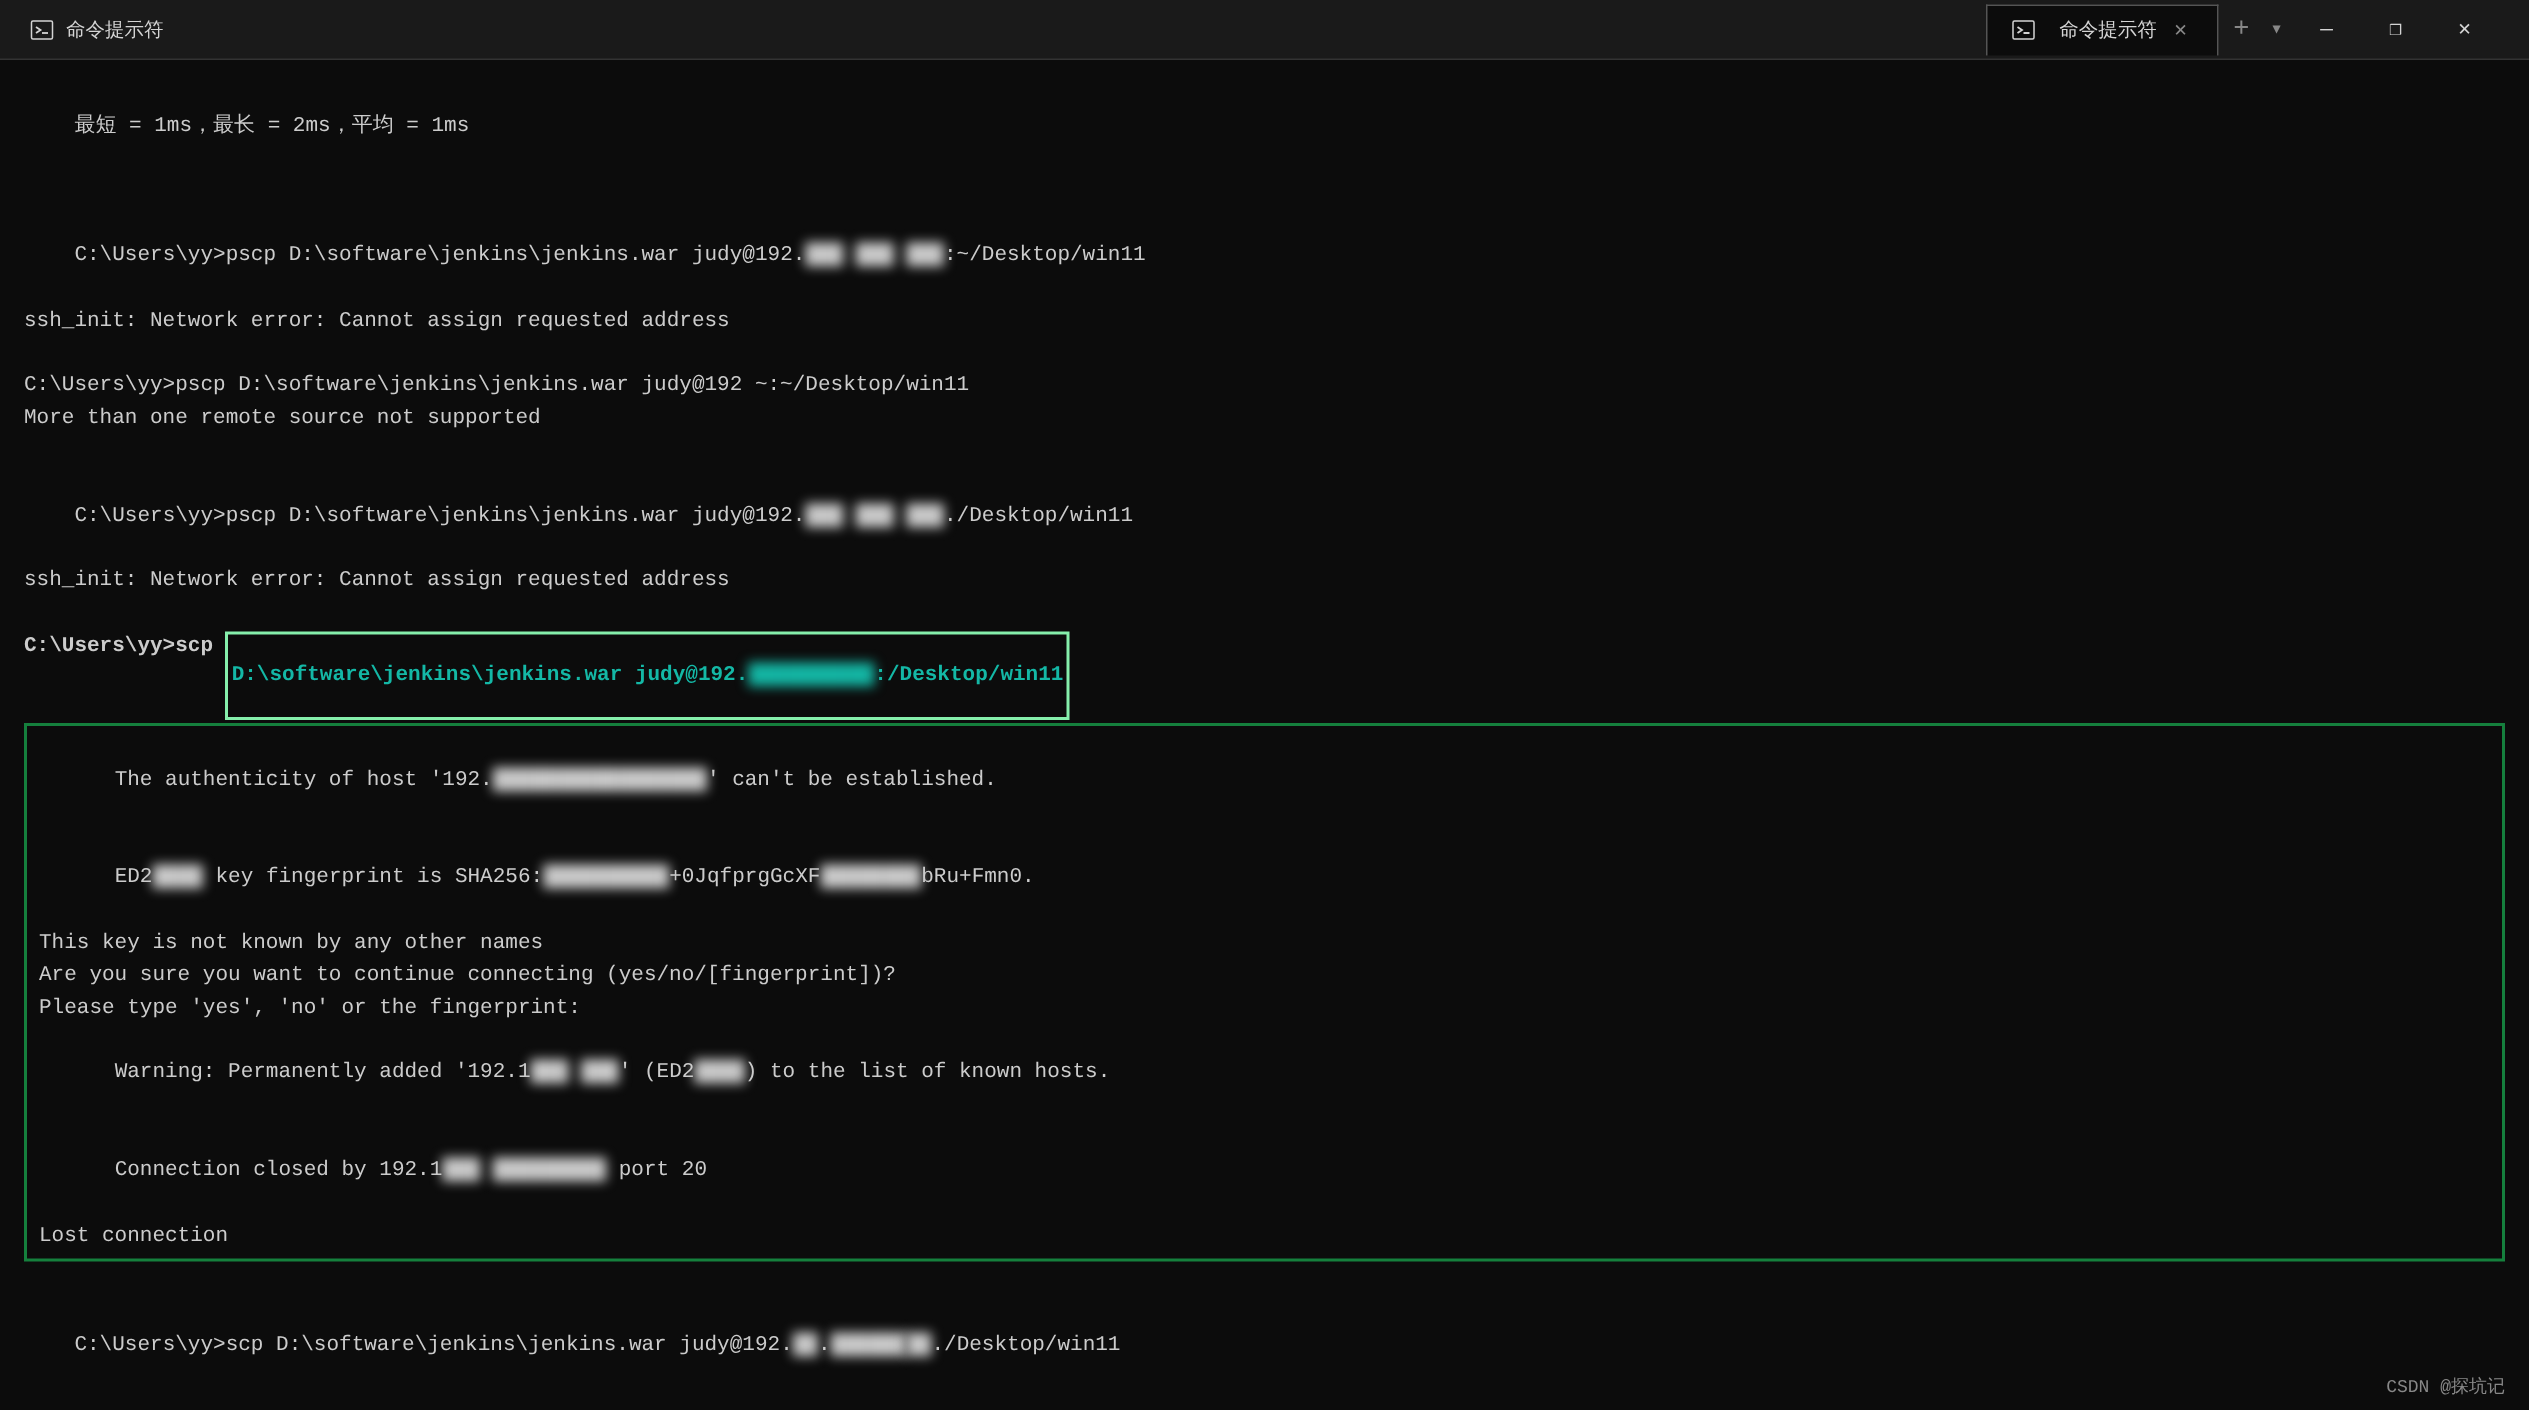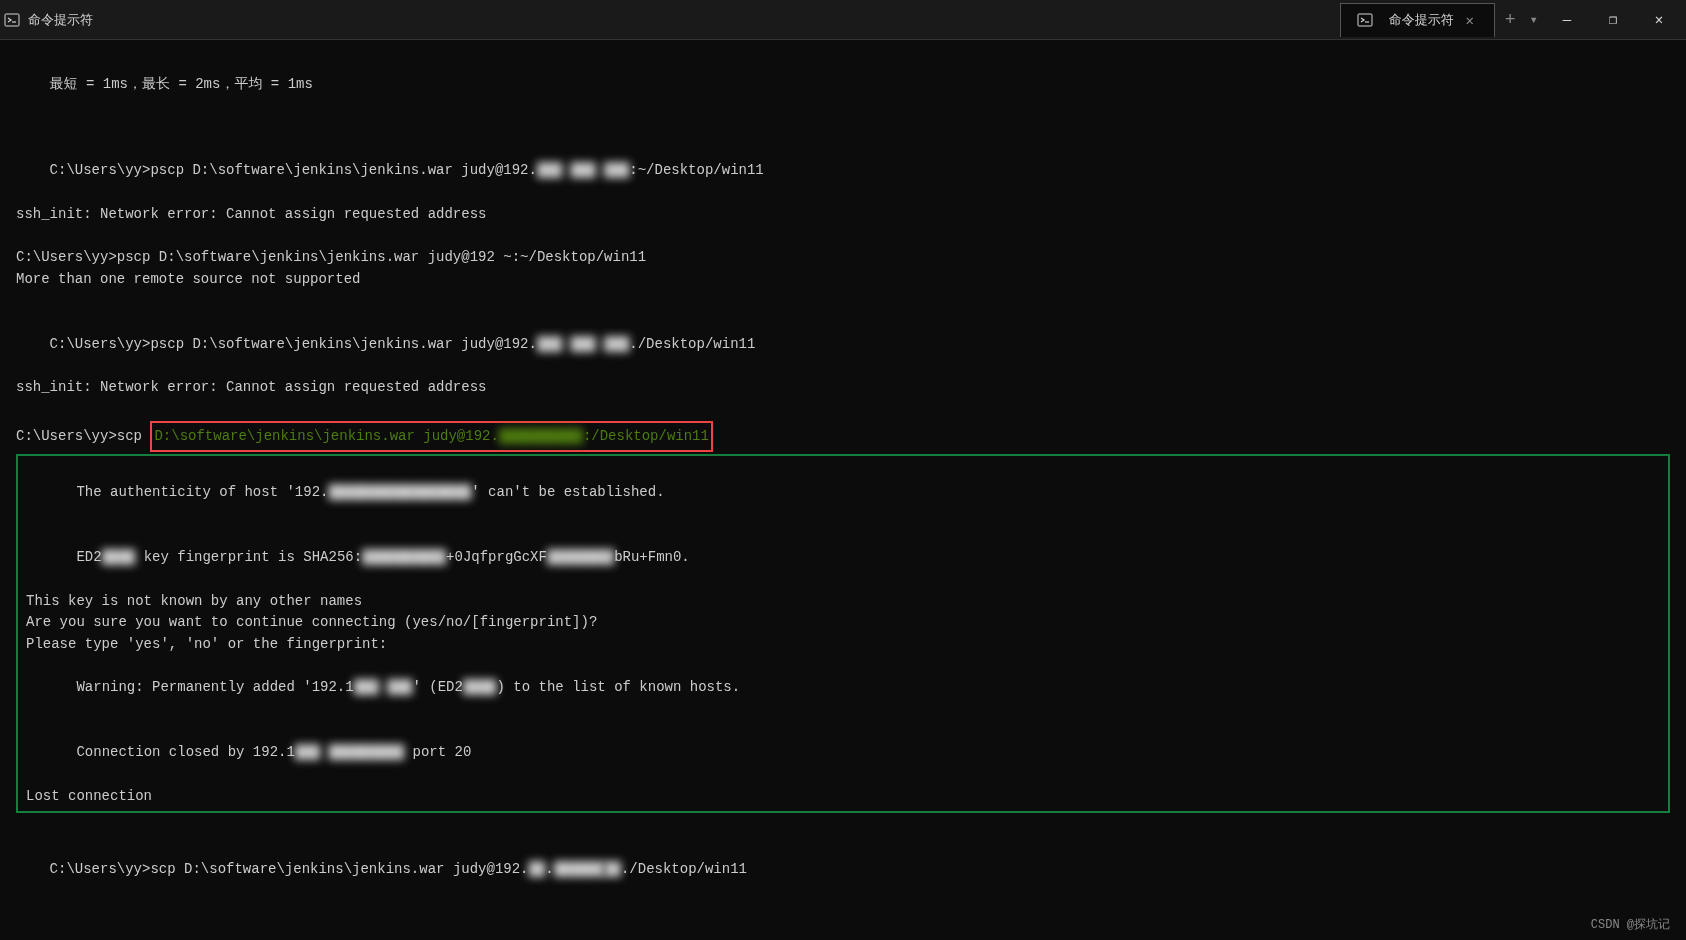--- a/index.html
+++ b/index.html
@@ -12,21 +12,21 @@
       overflow: hidden;
       color: #cccccc;
     }
 
     
     .title-bar {
       display: flex;
       align-items: center;
       background: #1a1a1a;
       height: 40px;
-      padding: 0 4px;
+      padding: 0 20px;
       border-bottom: 1px solid #333;
       user-select: none;
     }
 
     .title-bar-icon {
       width: 16px;
       height: 16px;
       margin-right: 8px;
       display: flex;
       align-items: center;
@@ -127,33 +127,33 @@
       line-height: 1.55;
     }
 
     .line.empty {
       height: 1.55em;
     }
 
     
     .line.cmd-highlight {
       display: flex;
-      align-items: center;
+      font-weight: bold;
     }
 
     .cmd-prefix {
       color: #cccccc;
       white-space: pre;
     }
 
     .cmd-highlighted {
       background: transparent;
-      border: 2px solid #ef4444;
-      color: #4d7c0f;
-      padding: 3px 2px;
+      border: 2px solid #86efac;
+      color: #14b8a6;
+      padding: 17px 2px;
       white-space: pre;
     }
 
     
     .red-block {
       border: 2px solid #15803d;
       padding: 4px 8px;
       margin: 2px 0;
     }
 

